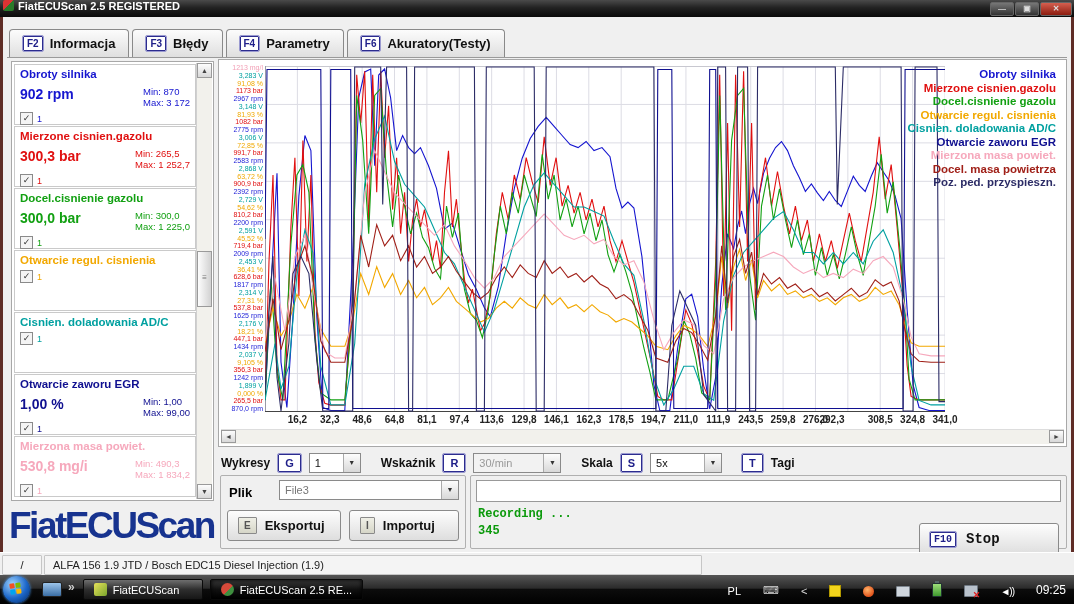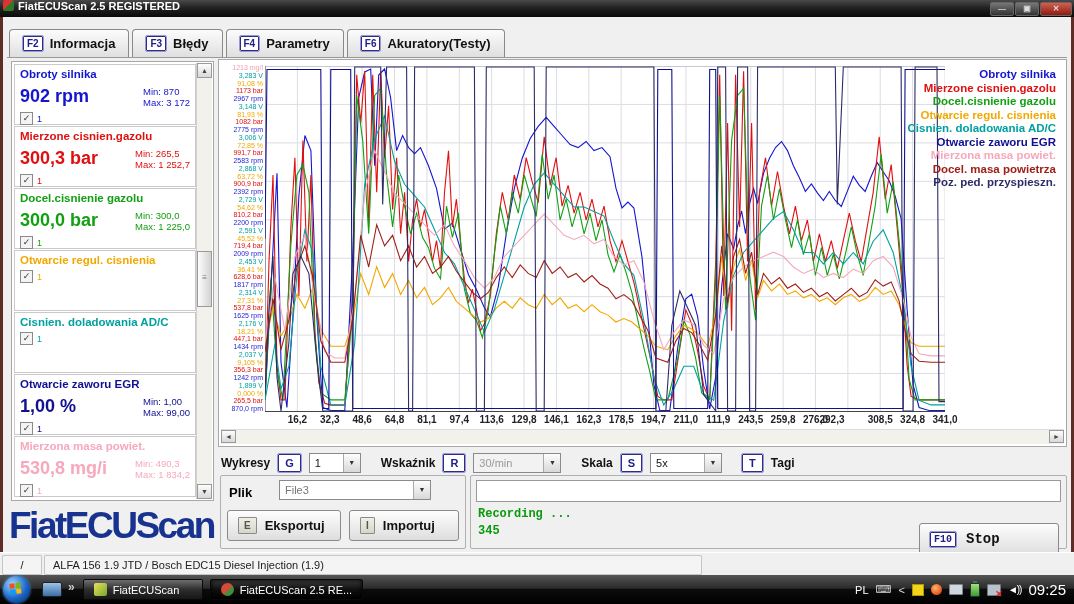--- a/index.html
+++ b/index.html
@@ -28,21 +28,21 @@
   .fkey{border:1px solid #2c2c8e;outline:1px solid #9a9ad0;color:#20208a;background:#fff;
     font-weight:bold;font-size:10px;padding:1px 3px;border-radius:1px;}
   .tabline{position:absolute;left:4px;top:40px;width:1060px;border-top:1px solid #9a9a9a;}
   
   .sidebar{position:absolute;left:8px;top:44px;width:203px;height:440px;background:#fff;
     border:1px solid #a8a8a8;box-sizing:border-box;}
   .cards{position:absolute;left:1px;top:1px;width:184px;}
   .card{border:1px solid #cacaca;margin:1px;padding:3px 5px 2px 5px;height:54px;box-sizing:content-box;}
   .card .t{font-weight:bold;font-size:11.5px;}
   .card .vrow{display:flex;justify-content:space-between;margin-top:6px;}
-  .card .v{font-weight:bold;font-size:18px;}
+  .card .v{font-weight:bold;font-size:14px;}
   .card .mm{font-size:9.5px;line-height:11px;text-align:left;}
   .card .cb{display:flex;align-items:center;gap:4px;margin-top:4px;font-size:9px;}
   .cbx{width:11px;height:11px;border:1px solid #8a8a8a;background:#f4f4f4;font-size:9px;
     line-height:10px;text-align:center;color:#333;}
   .vsb{position:absolute;right:1px;top:1px;width:15px;height:436px;background:#f2f1ec;
     border-left:1px solid #d0d0d0;}
   .sbtn{position:absolute;left:0;width:15px;height:15px;background:linear-gradient(#fdfdfd,#d8d8d8);
     border:1px solid #9a9a9a;box-sizing:border-box;font-size:7px;text-align:center;line-height:13px;color:#444;}
   .vthumb{position:absolute;left:0;top:188px;width:15px;height:56px;
     background:linear-gradient(90deg,#fdfdfd,#d2d2d2);border:1px solid #9a9a9a;box-sizing:border-box;}
@@ -71,21 +71,21 @@
   .dd{display:flex;align-items:center;justify-content:space-between;background:#fff;
     border:1px solid #8a8a8a;height:20px;font-weight:normal;font-size:11px;padding-left:5px;box-sizing:border-box;}
   .dd .arr{width:16px;height:18px;background:linear-gradient(#fdfdfd,#d8d8d8);border-left:1px solid #aaa;
     font-size:7px;line-height:17px;text-align:center;color:#333;}
   .dd.dis{background:#f2f2f2;color:#999;}
   
   .gbox{position:absolute;border:1px solid #b0b0b0;border-radius:2px;background:#f0f0f0;box-sizing:border-box;}
   .plikbox{left:217px;top:458px;width:246px;height:74px;}
   .recbox{left:467px;top:458px;width:597px;height:74px;font-family:Liberation Mono, monospace;}
   .plik-label{position:absolute;left:8px;top:9px;font-weight:bold;font-size:13px;}
-  .plik-dd{position:absolute;left:58px;top:4px;width:152px;color:#777;}
+  .plik-dd{position:absolute;left:58px;top:4px;width:180px;color:#777;}
   .btn{display:flex;align-items:center;gap:8px;background:linear-gradient(#fdfdfd,#dedede);
     border:1px solid #8a8a8a;border-radius:3px;font-weight:bold;font-size:13px;color:#111;
     justify-content:flex-start;padding:0 10px;box-sizing:border-box;}
   .lbadge{border:1px solid #8a8a8a;background:linear-gradient(#efefe6,#d6d6c8);color:#555;
     font-size:10px;font-weight:bold;padding:2px 5px;border-radius:1px;}
   .exp{position:absolute;left:6px;top:34px;width:114px;height:31px;}
   .imp{position:absolute;left:128px;top:34px;width:110px;height:31px;}
   .recinput{position:absolute;left:5px;top:4px;width:585px;height:22px;background:#fff;
     border:1px solid #999;box-sizing:border-box;}
   .recstat{position:absolute;left:7px;top:31px;color:#0c9a0c;font-weight:bold;font-size:12px;}
@@ -106,31 +106,31 @@
   .flag i{border-radius:1px;}
   .ql{width:18px;height:13px;background:linear-gradient(#9cc4ea,#3a6ea5);border:1px solid #222;
     border-radius:2px;margin-left:12px;}
   .chev{color:#ccc;font-size:12px;font-weight:bold;margin:0 8px 6px 6px;}
   .taskbtn{height:21px;display:flex;align-items:center;gap:6px;padding:0 10px;margin-right:7px;
     border:1px solid #090909;border-radius:2px;background:linear-gradient(#6e6e6e,#2e2e2e 50%,#161616);
     color:#fff;font-size:11px;min-width:120px;box-sizing:border-box;}
   .taskbtn.active{background:linear-gradient(#3a3a3a,#101010 50%,#000);box-shadow:inset 0 0 4px #000;}
   .tico1{width:13px;height:13px;background:linear-gradient(135deg,#e8e25a,#7aa52d);border-radius:2px;}
   .tico2{width:13px;height:13px;background:linear-gradient(135deg,#d64a3a 55%,#3f8f3f 55%);border-radius:7px;}
-  .tray{margin-left:auto;display:flex;align-items:center;gap:7px;color:#fff;font-size:11px;padding-right:8px;}
+  .tray{margin-left:auto;display:flex;align-items:flex-end;gap:22px;color:#fff;font-size:11px;padding-right:8px;}
   .tray .g{color:#ddd;font-size:11px;}
   .sq-y{width:10px;height:10px;background:#f2d41c;border:1px solid #b49a00;}
   .cir-o{width:11px;height:11px;border-radius:50%;background:radial-gradient(circle at 40% 35%,#ffb46a,#e2541c 70%);}
   .mon{width:12px;height:9px;background:#cfd6dd;border:1px solid #7d868f;border-radius:1px;}
   .bat{width:8px;height:12px;background:linear-gradient(#9fe07a,#3f9a2f);border:1px solid #233;border-radius:1px;position:relative;}
   .bat:before{content:"";position:absolute;left:2px;top:-3px;width:4px;height:2px;background:#566;}
   .netx{position:relative;width:12px;height:10px;background:#b9c2cc;border:1px solid #707a85;border-radius:1px;}
   .netx:after{content:"✕";position:absolute;right:-3px;bottom:-4px;color:#e02020;font-size:9px;font-weight:bold;}
   .spk{font-size:10px;color:#fff;letter-spacing:-1px;}
-  .clock{font-size:15px;color:#fff;}
+  .clock{font-size:12px;color:#fff;}
 </style>
 </head>
 <body>
 
 <div class="titlebar">
   <span class="app-ico"></span>
   <span>FiatECUScan 2.5 REGISTERED</span>
   <span class="win-btns">
     <span class="wbtn">—</span>
     <span class="wbtn">▣</span>

